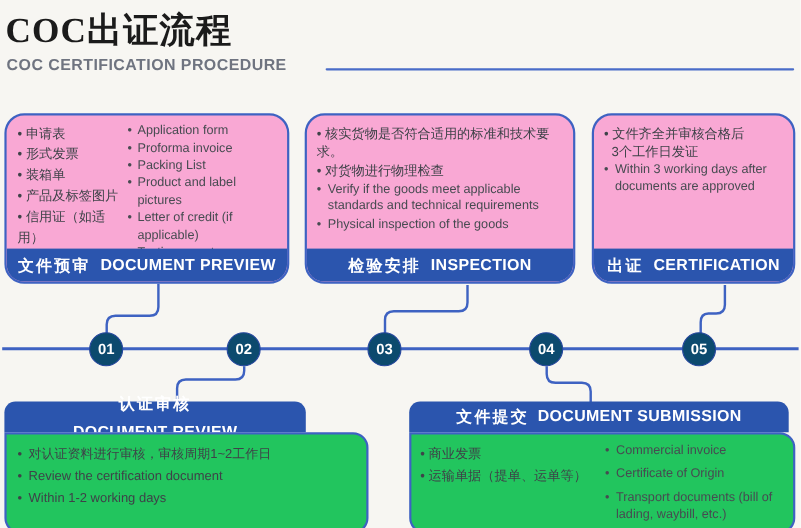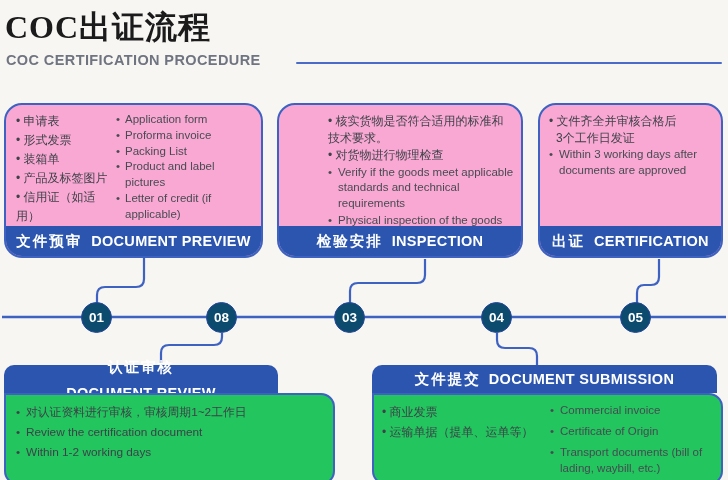--- a/index.html
+++ b/index.html
@@ -49,21 +49,21 @@
   .col-en { flex:1; min-width:0; }
   .cnli { font-size:12px; color:#3e4248; line-height:19px; }
   .cnli::before { content:"• "; color:#3e4248; }
   .enli {
     font-size:11.5px; color:#474b51; line-height:15.8px;
     position:relative; padding-left:9px;
   }
   .enli::before { content:"•"; position:absolute; left:0; }
 
   
-  #box-inspection .content { padding:8px 6px 0 9px;margin-left:40px; }
+  #box-inspection .content { padding:8px 6px 0 9px; }
   #box-certification .content { padding:8px 5px 0 9px; }
   .it-cn { font-size:12px; color:#3e4248; line-height:16.5px; margin-bottom:1px; }
   .it-cn::before { content:"• "; }
   .it-en {
     font-size:11.5px; color:#474b51; line-height:15.8px;
     position:relative; padding-left:10px; margin-bottom:1px;
   }
   .it-en::before { content:"•"; position:absolute; left:0; }
   .it-cn .l2 { display:block; padding-left:7px; }
 
@@ -170,21 +170,21 @@
       <div class="it-cn"><span>文件齐全并审核合格后</span><span class="l2">3个工作日发证</span></div>
       <div class="it-en">Within 3 working days after documents are approved</div>
     </div>
     <div class="bar">
       <span class="cn">出证</span>
       <span class="en">CERTIFICATION</span>
     </div>
   </div>
 
   <div class="step" id="step-1">01</div>
-  <div class="step" id="step-2">08</div>
+  <div class="step" id="step-2">02</div>
   <div class="step" id="step-3">03</div>
   <div class="step" id="step-4">04</div>
   <div class="step" id="step-5">05</div>
 
   <div class="bheader" id="review-header">
     <span class="cn">认证审核</span>
     <span class="en">DOCUMENT REVIEW</span>
   </div>
   <div class="bbody" id="review-body">
     <div class="bli">对认证资料进行审核，审核周期1~2工作日</div>

